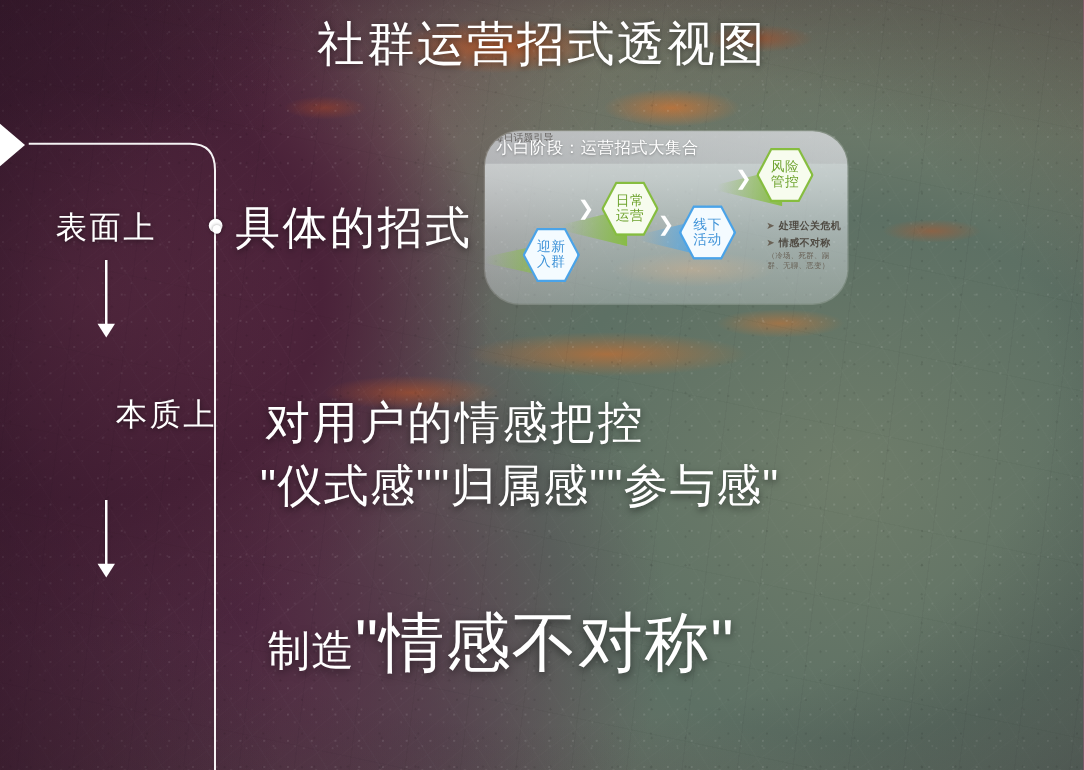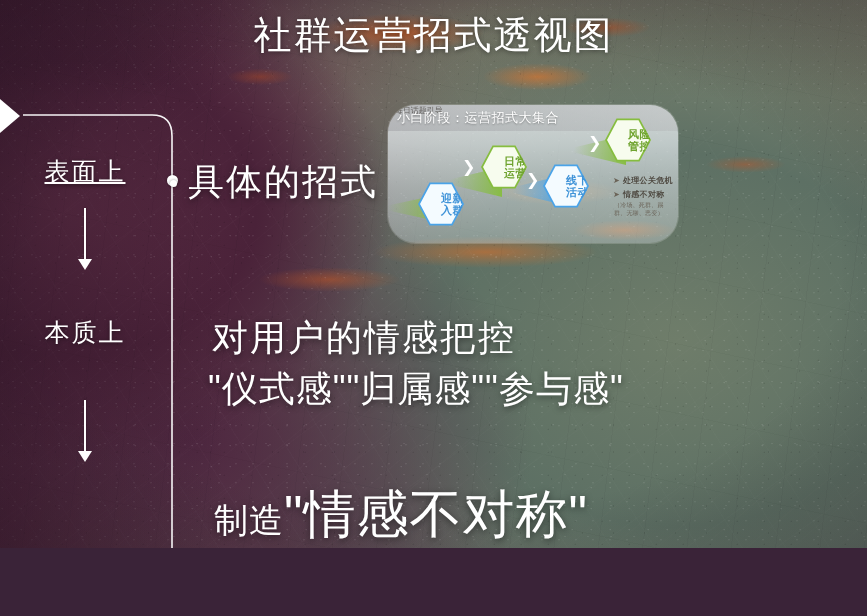--- a/index.html
+++ b/index.html
@@ -2,21 +2,21 @@
 <html><head>
 <meta charset="utf-8">
 <style>
   html,body{margin:0;padding:0;}
   body{
     width:867px;height:616px;overflow:hidden;
     font-family:"Liberation Sans","DejaVu Sans",sans-serif;
     background:#3a2338;
   }
   #slide{
-    position:relative;width:867px;height:548px;overflow:hidden;
+    position:relative;width:867px;height:616px;overflow:hidden;
     
     background-color:#ec4899;
   }
   
   .bg-layer{position:absolute;inset:0;}
   #bg-base{
     background:
       radial-gradient(ellipse 48% 60% at 8% 38%, #5b2c44 0%, #4a2239 45%, rgba(60,30,50,0) 78%),
       radial-gradient(ellipse 55% 70% at 22% 80%, #4e2740 0%, rgba(70,35,58,0) 72%),
       radial-gradient(ellipse 70% 85% at 78% 62%, #6f7d6a 0%, #5d7064 40%, rgba(90,105,95,0) 80%),
@@ -84,22 +84,22 @@
     border-top:17px solid transparent;border-bottom:17px solid transparent;
     border-left:20px solid #ffffff;
   }
 
   
   .stage-label{
     position:absolute;color:#ffffff;font-size:25px;letter-spacing:2px;
     text-align:center;width:170px;left:0;line-height:1.22;
     text-shadow:0 1px 4px rgba(0,0,0,.5);
   }
-  #stage-0{top:156px;text-decoration:underline;}
-  #stage-1{top:317px;}
+  #stage-0{top:167px;}
+  #stage-1{top:317px;padding-left:48px;}
   #stage-2{top:465px;}
 
   
   .down-arrow{position:absolute;left:77px;width:16px;}
   .down-arrow .shaft{
     position:absolute;left:7px;top:0;width:2px;background:#ffffff;
     box-shadow:0 0 2px rgba(0,0,0,.35);
   }
   .down-arrow .head{
     position:absolute;left:1px;width:0;height:0;
@@ -153,23 +153,23 @@
   }
   #diagram-title{
     position:absolute;left:9px;top:4px;color:#ffffff;font-size:13px;letter-spacing:.5px;
     text-shadow:0 1px 2px rgba(0,0,0,.32);white-space:nowrap;
   }
 
   
   .hex{
     position:absolute;width:46px;height:46px;
     clip-path:polygon(25% 3%,75% 3%,100% 50%,75% 97%,25% 97%,0% 50%);
-    display:flex;align-items:center;justify-content:flex-end;
+    display:flex;align-items:center;justify-content:center;
     text-align:center;font-size:11px;line-height:1.12;letter-spacing:.5px;
-    font-weight:700;
+    font-weight:400;
   }
   .hex .hex-inner{position:relative;z-index:2;}
   .hex.blue{background:#4aa3e8;color:#3f93d8;}
   .hex.green{background:#86bd3f;color:#6fa32f;}
   .hex::after{
     content:"";position:absolute;left:2px;top:2px;right:2px;bottom:2px;
     clip-path:polygon(25% 3%,75% 3%,100% 50%,75% 97%,25% 97%,0% 50%);
     background:#f4fbff;z-index:1;
   }
   .hex.green::after{background:#f7fcee;}

